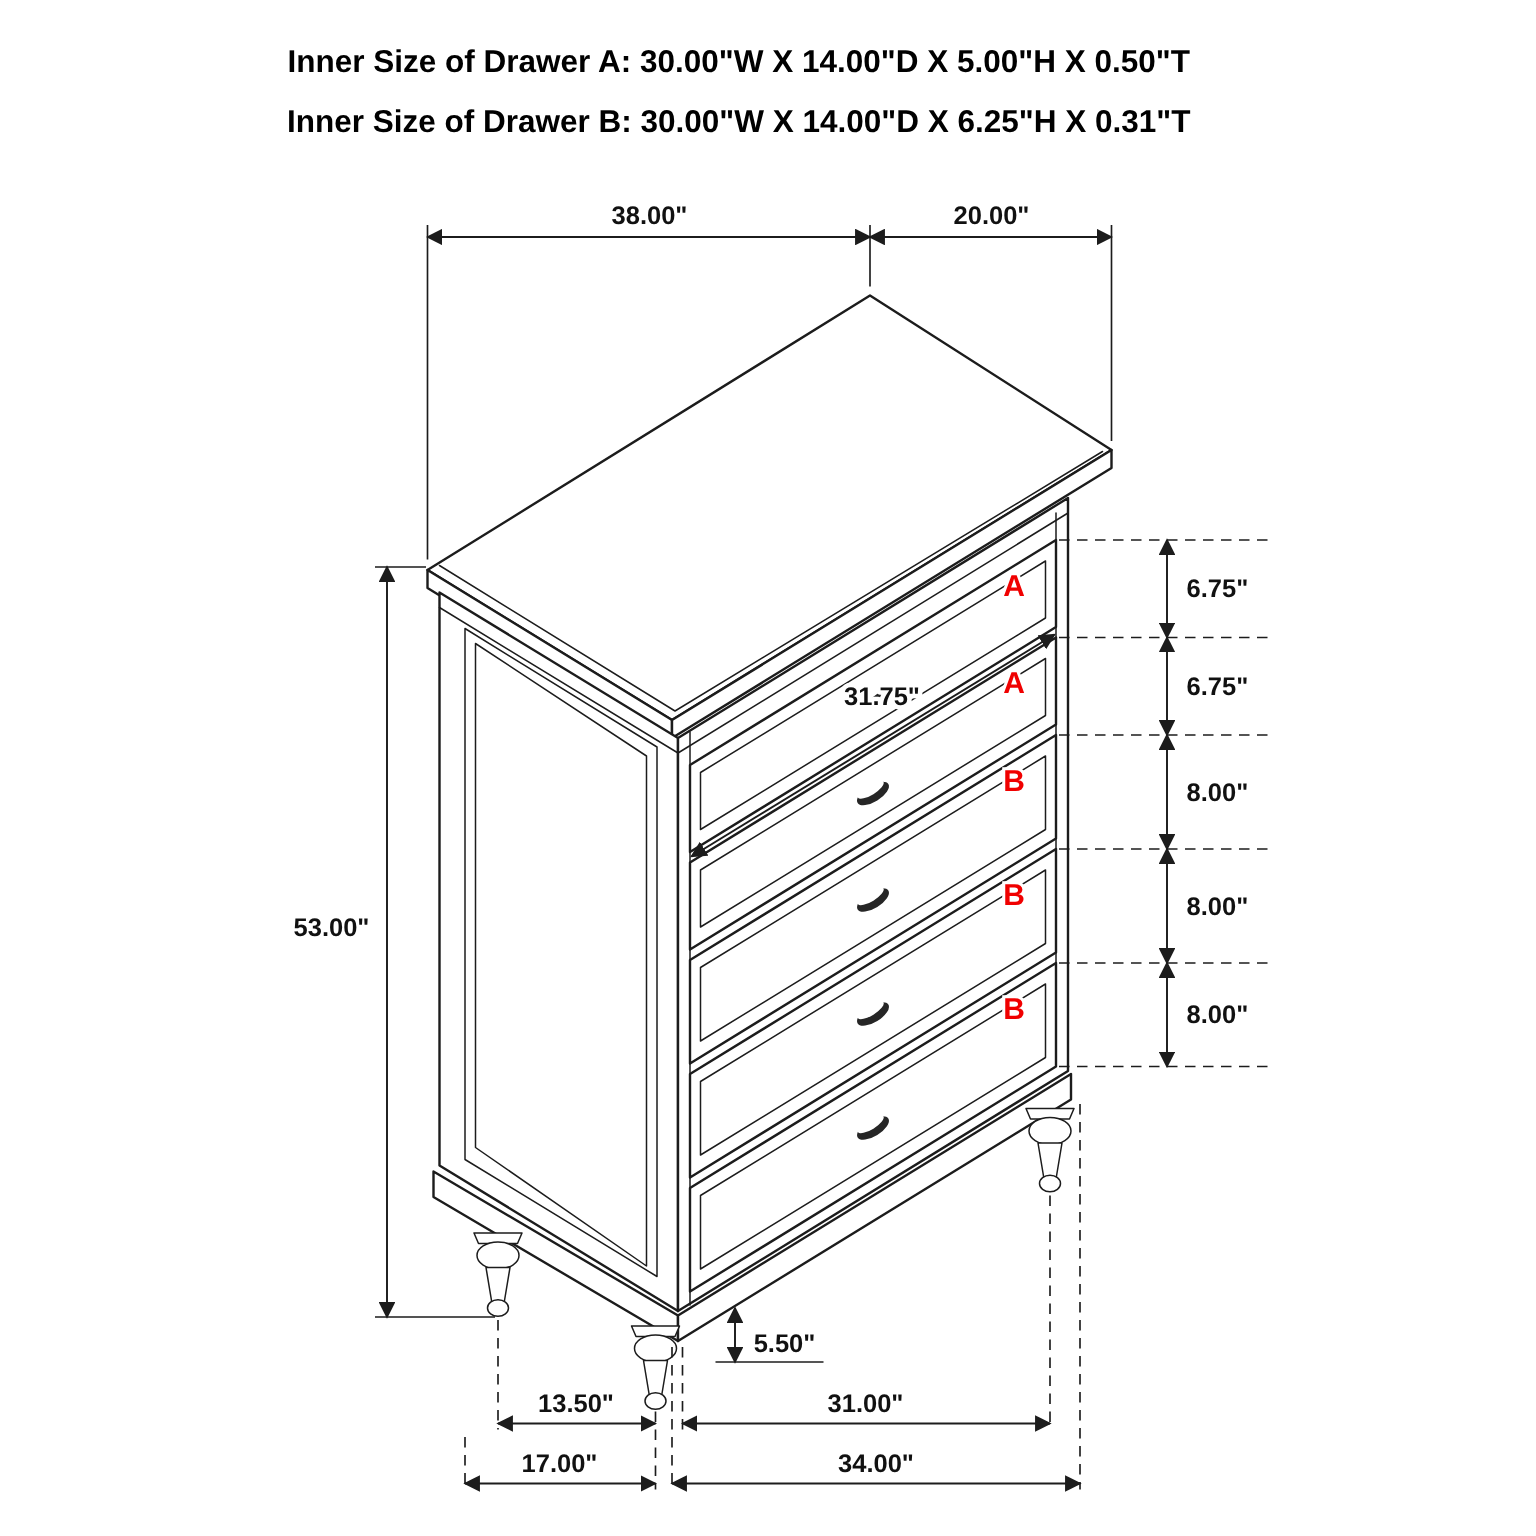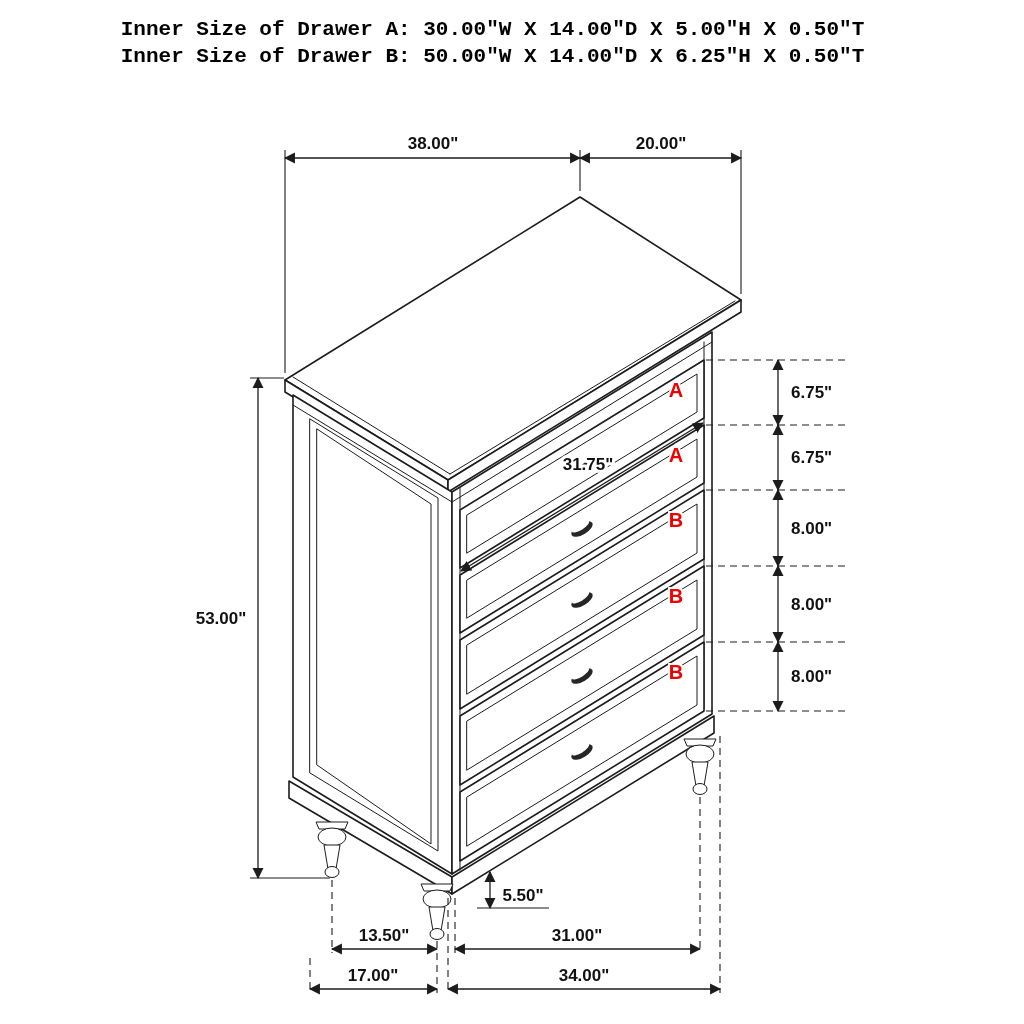--- a/index.html
+++ b/index.html
@@ -1,38 +1,38 @@
 <!DOCTYPE html>
 <html><head>
 <meta charset="utf-8">
 <style>
   html,body{margin:0;padding:0;background:#ffffff;width:1024px;height:1024px;overflow:hidden;}
   .titles{position:absolute;top:14px;left:0;width:985px;text-align:center;
           font-family:"Liberation Sans",sans-serif;font-weight:bold;font-size:21px;color:#000;}
-  .titles div{margin:4px 0;font-family:Liberation Mono, monospace;}
+  .titles div{margin:16px 0;}
   svg{position:absolute;top:0;left:0;}
   .face{fill:#ffffff;stroke:#1c1c1c;stroke-width:1.6;stroke-linejoin:round;}
   .line{stroke:#1c1c1c;stroke-width:1.6;fill:none;stroke-linejoin:round;stroke-linecap:round;}
   .thin{stroke-width:1;}
   .dim{stroke:#1c1c1c;stroke-width:1.3;fill:none;}
   .ext{stroke:#1c1c1c;stroke-width:1.1;fill:none;}
   .dash{stroke-dasharray:7 5;}
   .dimtext{font-family:"Liberation Sans",sans-serif;font-weight:bold;font-size:17px;fill:#111;}
   .mid{text-anchor:middle;}
   .halo{paint-order:stroke;stroke:#ffffff;stroke-width:6;stroke-linejoin:round;}
   .red{font-family:"Liberation Sans",sans-serif;font-weight:bold;font-size:20px;fill:#f00000;text-anchor:middle;paint-order:stroke;stroke:#ffffff;stroke-width:4;}
   .handle-dark{fill:#262626;stroke:none;}
   .handle-light{fill:#ffffff;stroke:none;}
 </style>
 </head>
 <body>
 
 <div class="titles">
   <div>Inner Size of Drawer A: 30.00"W X 14.00"D X 5.00"H X 0.50"T</div>
-  <div>Inner Size of Drawer B: 50.00"W X 14.00"D X 6.25"H X 0.50"T</div>
+  <div>Inner Size of Drawer B: 30.00"W X 14.00"D X 6.25"H X 0.31"T</div>
 </div>
 
 <svg width="1024" height="1024" viewBox="0 0 1024 1024">
   <defs>
     <marker id="arr" viewBox="0 0 10 10" refX="9" refY="5" markerWidth="8.5" markerHeight="8.5" orient="auto-start-reverse">
       <path d="M0,0 L10,5 L0,10 z" fill="#1c1c1c"></path>
     </marker>
   </defs>
 
   <g>

